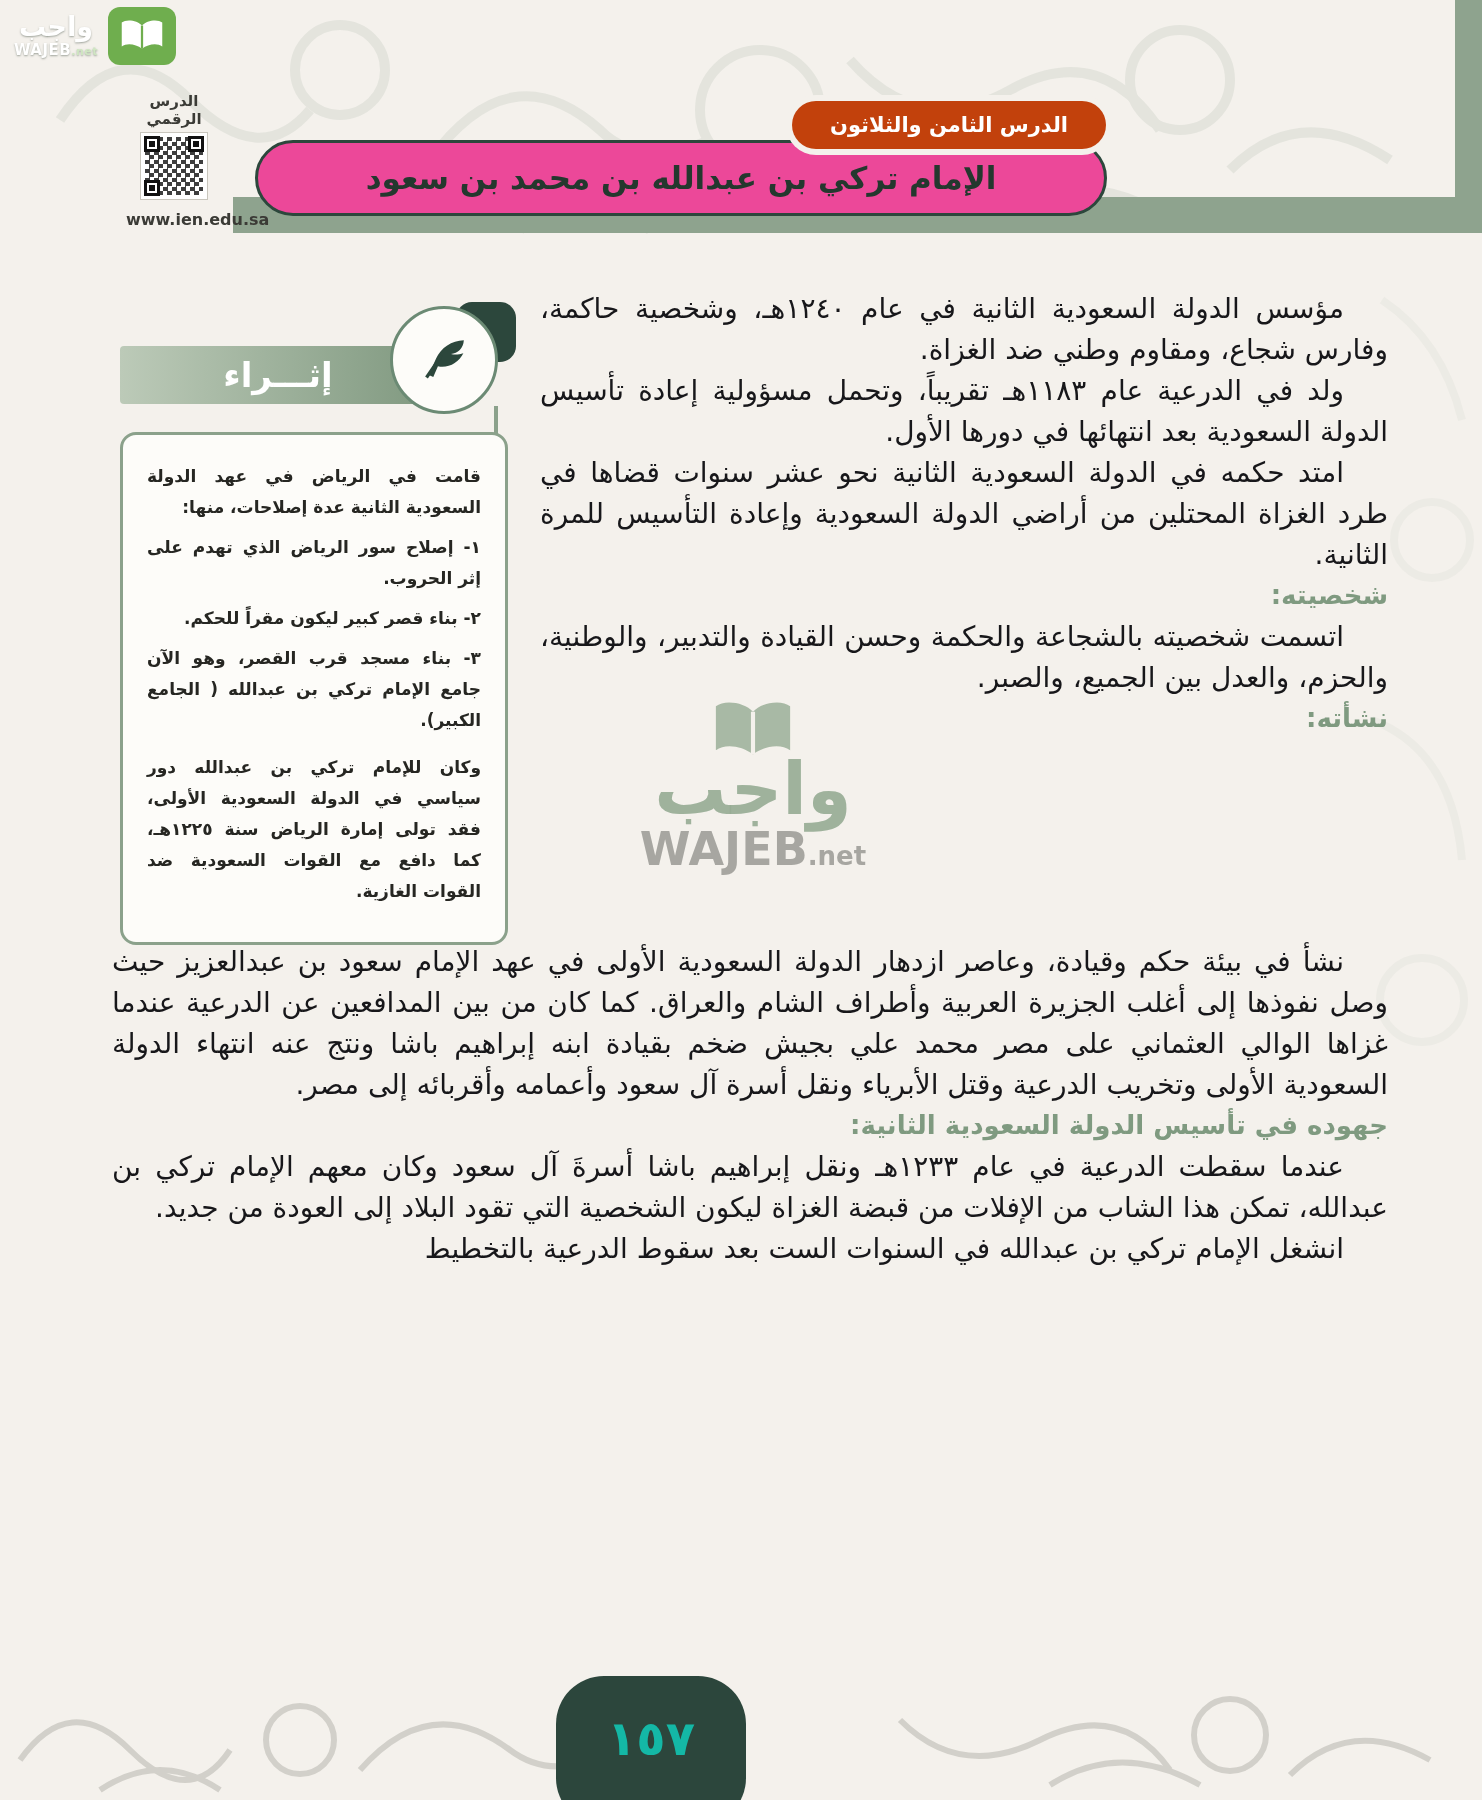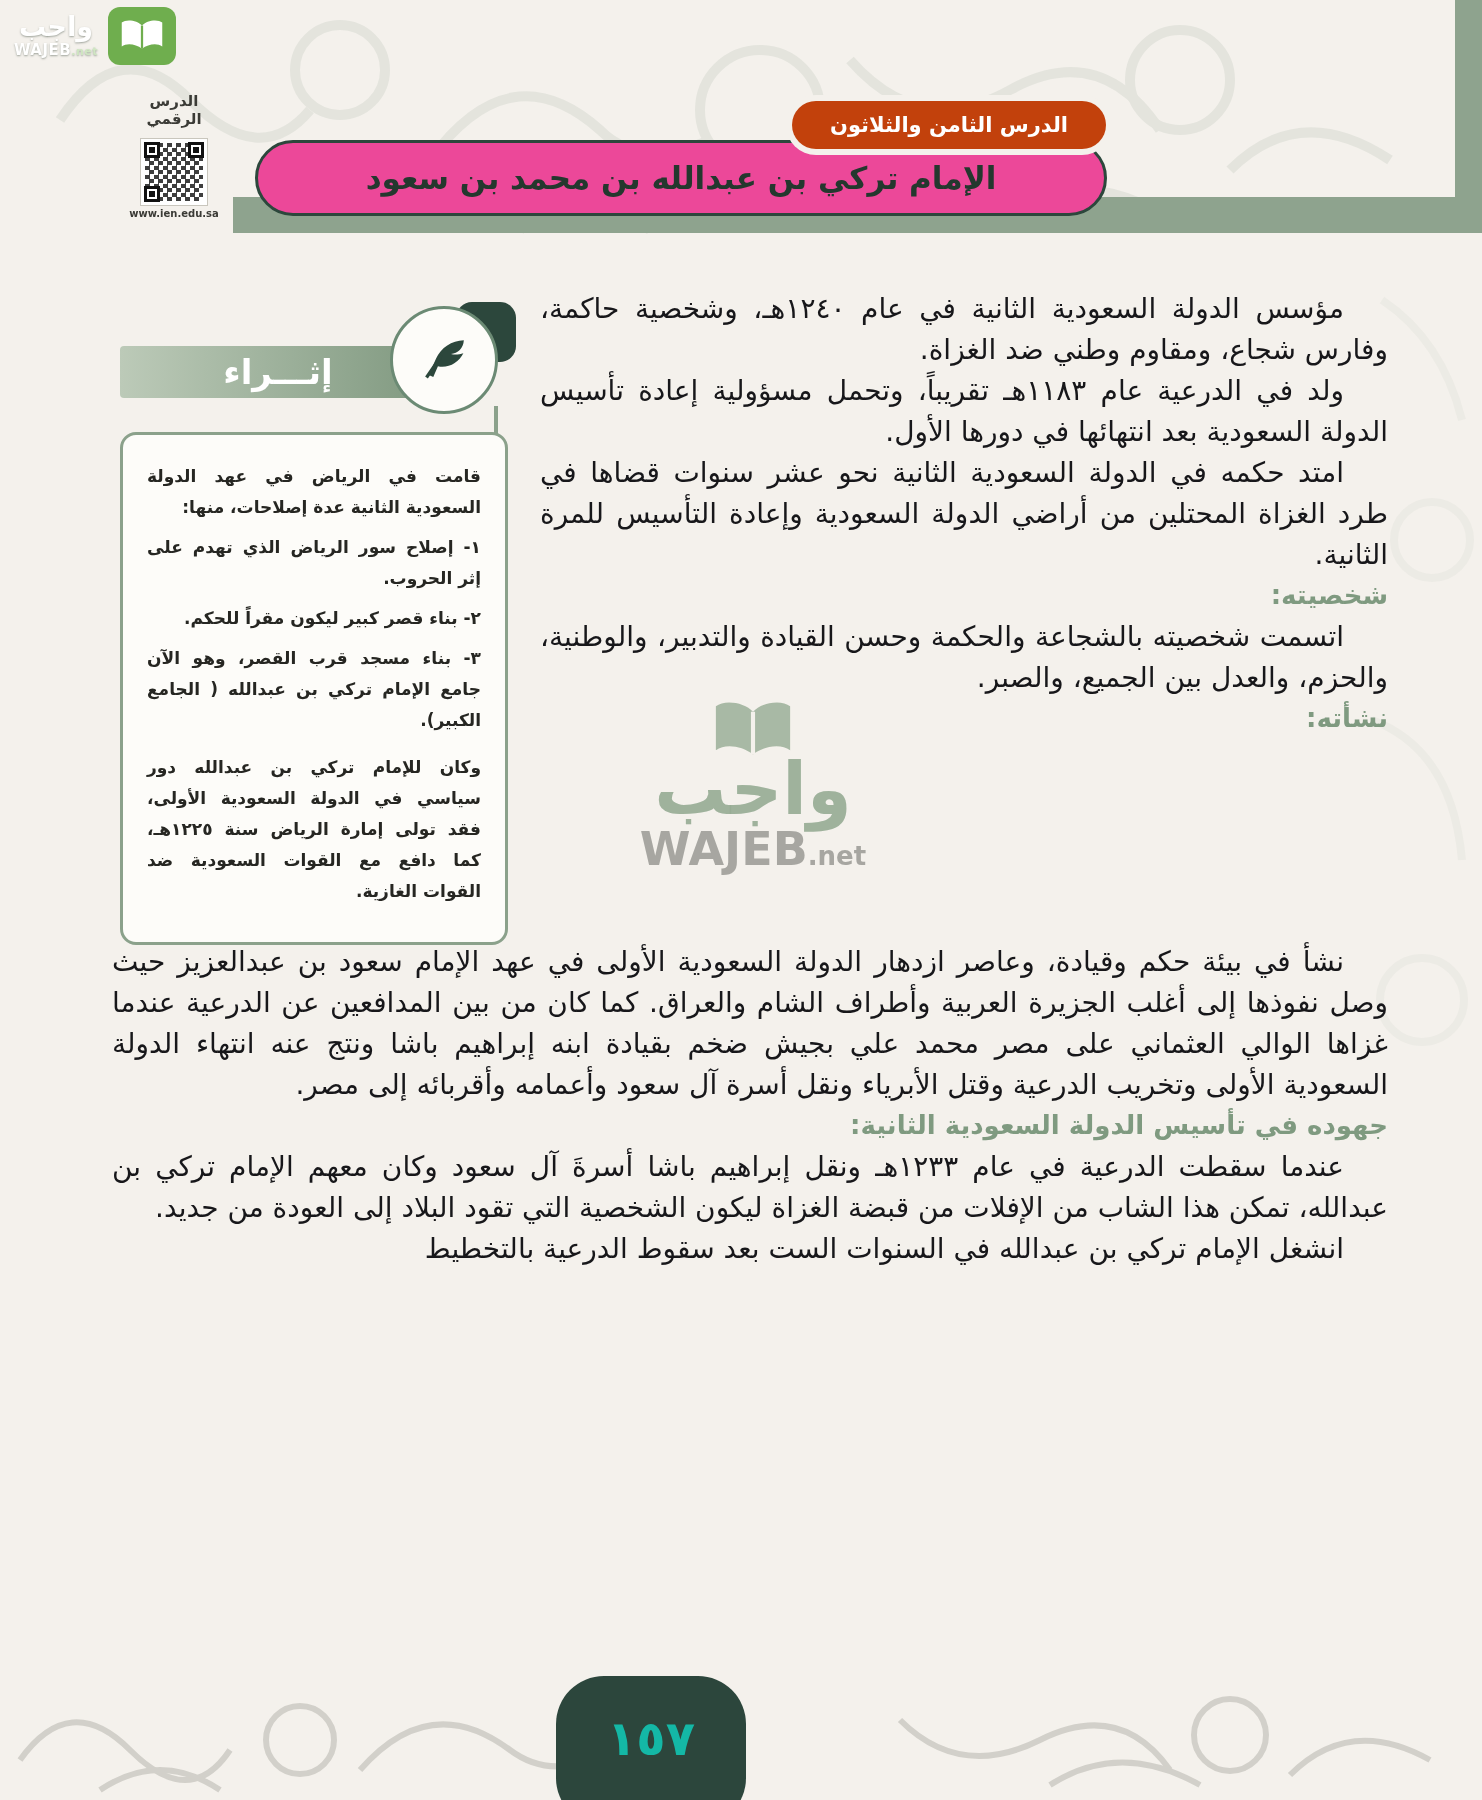--- a/index.html
+++ b/index.html
@@ -23,40 +23,40 @@
   .logo{position:absolute; left:10px; top:5px; width:175px; height:64px;}
   .logo-text{position:absolute; left:0; top:8px; width:92px; text-align:center; direction:rtl;}
   .logo-ar{display:block; color:#ffffff; font-weight:bold; font-size:27px; line-height:28px; text-shadow:0 1px 2px rgba(90,100,90,.55);}
   .logo-en{display:block; direction:ltr; color:#ffffff; font-weight:bold; font-size:15px; letter-spacing:.5px; text-shadow:0 1px 2px rgba(90,100,90,.55);}
   .logo-en b{color:#cfe6c2; font-size:11px; font-weight:bold;}
   .logo-icon{position:absolute; left:98px; top:2px; width:68px; height:58px; background:#6fae4e; border-radius:12px; display:flex; align-items:center; justify-content:center;}
   .logo-icon svg{width:48px; height:36px;}
 
   
   .qr-block{position:absolute; left:126px; top:92px; width:96px; text-align:center;}
-  .qr-label{font-size:15px; font-weight:bold; color:#3b3b36; margin-bottom:10px;}
+  .qr-label{font-size:15px; font-weight:bold; color:#3b3b36; margin-bottom:4px;}
   .qr-code{position:relative; width:68px; height:68px; margin:0 auto; background:#ffffff; border:1px solid #c9c6bd; box-sizing:border-box;}
   .qr-noise{position:absolute; inset:4px; background:repeating-conic-gradient(#1c1c1c 0% 25%, transparent 0% 50%) 0 0 / 9px 9px; opacity:.85;}
   .qr-finder{position:absolute; width:16px; height:16px; border:3px solid #111; background:#fff; box-sizing:border-box;}
   .qr-finder::after{content:""; position:absolute; left:2px; top:2px; width:6px; height:6px; background:#111;}
   .qr-f1{left:3px; top:3px;} .qr-f2{right:3px; top:3px;} .qr-f3{left:3px; bottom:3px;}
-  .qr-url{direction:ltr; font-size:10px; font-weight:bold; color:#3b3b36; margin-top:2px;}
+  .qr-url{direction:ltr; font-size:16px; font-weight:bold; color:#3b3b36; margin-top:10px;}
 
   
   .title-pill{position:absolute; left:255px; top:140px; width:852px; height:76px; box-sizing:border-box;
     border:3px solid #2c473c; border-radius:42px; background:#ec4899; z-index:3;
     display:flex; align-items:center; justify-content:center;}
   .title-pill span{font-size:31px; font-weight:bold; color:#24382e;}
   .lesson-badge{position:absolute; left:792px; top:101px; width:314px; height:48px; background:#c2410c;
     border-radius:26px; z-index:4; box-shadow:0 0 0 6px #f4f1ec;
     display:flex; align-items:center; justify-content:center;}
   .lesson-badge span{color:#ffffff; font-weight:bold; font-size:21px;}
 
   
-  .enrich-bar{position:absolute; left:120px; top:346px; width:316px; height:52px; z-index:2;
+  .enrich-bar{position:absolute; left:120px; top:346px; width:316px; height:58px; z-index:2;
     background:linear-gradient(to right, #bccab8, #7f987f); border-radius:4px;
     display:flex; align-items:center; justify-content:center;}
   .enrich-bar span{color:#ffffff; font-weight:bold; font-size:34px; letter-spacing:2px;}
   .enrich-patch{position:absolute; left:456px; top:302px; width:60px; height:60px; background:#2c473c; border-radius:16px; z-index:2;}
   .enrich-circle{position:absolute; left:390px; top:306px; width:108px; height:108px; background:#fdfcf9;
     border:3px solid #6b8a74; border-radius:50%; box-sizing:border-box; z-index:3;
     display:flex; align-items:center; justify-content:center;}
   .enrich-circle svg{width:56px; height:56px;}
   .enrich-connector{position:absolute; left:494px; top:406px; width:4px; height:28px; background:#8ba18b; z-index:1;}
   .enrich-box{position:absolute; left:120px; top:432px; width:388px; min-height:440px; box-sizing:border-box;

